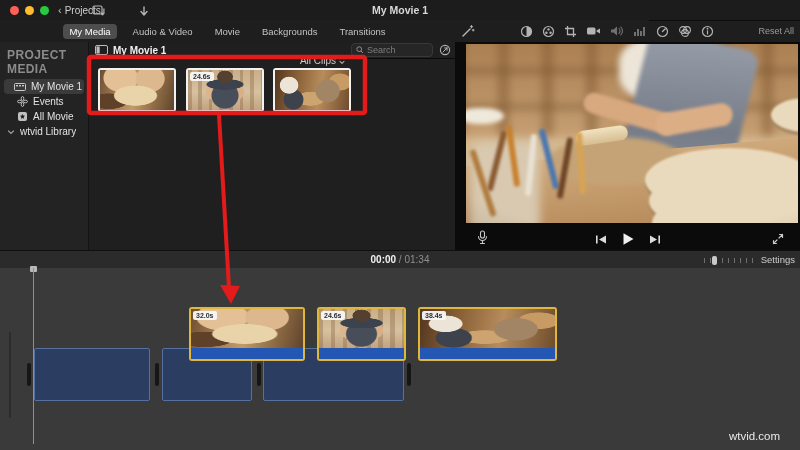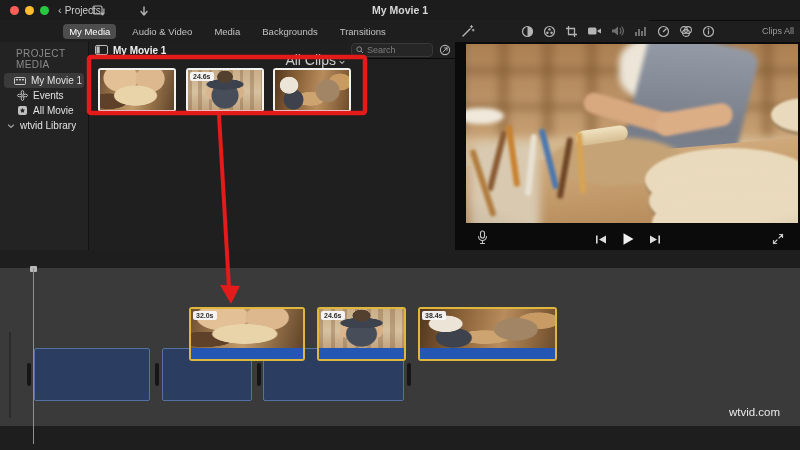--- a/index.html
+++ b/index.html
@@ -23,31 +23,31 @@
   .tab{font-size:9.5px;color:#c3c3c3;padding:2px 6px;border-radius:4px;white-space:nowrap;}
   .tab.sel{background:#4d4d4d;color:#fff;}
   .adjust{position:absolute;left:455px;top:0;width:345px;height:22px;display:flex;align-items:center;}
   .adjust .wand{margin-left:6px;}
   .adjust .mid{flex:1;display:flex;justify-content:center;gap:9px;align-items:center;}
   .adjust .reset{margin-right:6px;font-size:9px;color:#9b9b9b;white-space:nowrap;}
   .ic{display:inline-block;line-height:0;color:#b4b4b4;}
 
   
   .sidebar{position:absolute;left:0;top:42px;width:88px;height:208px;background:#232323;}
-  .sb-header{font-size:10px;color:#8b8b8b;letter-spacing:.4px;padding:6px 0 3px 16px;font-weight:normal;}
+  .sb-header{font-size:12px;color:#8b8b8b;letter-spacing:.4px;padding:6px 0 3px 7px;font-weight:bold;}
   .sb-item{display:flex;align-items:center;gap:5px;height:15px;padding-left:10px;font-size:10px;color:#e2e2e2;margin:0 4px;border-radius:4px;}
   .sb-item.sel{background:#3a3a3a;}
   .sb-item .lbl{white-space:nowrap;overflow:hidden;}
 
   
   .browser{position:absolute;left:88px;top:42px;width:367px;height:208px;background:#1f1f1f;border-left:1px solid #141414;}
   .br-header{position:absolute;left:0;top:0;right:0;height:16px;border-bottom:1px solid #0a0a0a;display:flex;align-items:center;}
   .br-title{font-size:10px;font-weight:bold;color:#f0f0f0;margin-left:24px;}
   .br-right{margin-left:auto;display:flex;align-items:center;gap:6px;margin-right:5px;}
-  .allclips{display:flex;align-items:center;gap:3px;font-size:14px;color:#cdcdcd;margin-top:20px;}
+  .allclips{display:flex;align-items:center;gap:3px;font-size:10px;color:#cdcdcd;margin-top:20px;}
   .search{display:flex;align-items:center;gap:3px;background:#262626;border:1px solid #383838;border-radius:4px;height:12px;padding:0 4px;width:72px;}
   .search input{background:transparent;border:none;outline:none;color:#bdbdbd;font-size:9px;width:58px;padding:0;font-family:"Liberation Sans",sans-serif;}
   .search input::placeholder{color:#7e7e7e;}
   .clip{position:absolute;top:26px;width:78px;height:44px;border:2px solid #f2f2f2;border-radius:3px;box-sizing:border-box;overflow:hidden;}
   .badge{position:absolute;left:2px;top:2px;background:rgba(248,248,248,.95);color:#2e2e2e;font-size:7px;line-height:9px;padding:0 3px;border-radius:2px;font-weight:bold;}
 
   
   .th{width:100%;height:100%;}
   .th1{background:
     radial-gradient(ellipse 30% 26% at 48% 64%, #e9d3a9 0%, #e9d3a9 94%, rgba(0,0,0,0) 100%),
@@ -99,21 +99,21 @@
   
   .tl-toolbar{position:absolute;left:0;top:250px;width:800px;height:18px;background:#2b2b2b;border-top:1px solid #101010;border-bottom:1px solid #4a4a4a;}
   .timecode{position:absolute;left:0;right:0;top:3px;text-align:center;font-size:10px;color:#8f8f8f;}
   .timecode .cur{color:#f2f2f2;font-weight:bold;}
   .zoomslider{position:absolute;right:44px;top:7px;width:52px;height:5px;
       background:repeating-linear-gradient(90deg,#6f6f6f 0 1px,rgba(0,0,0,0) 1px 6px);}
   .zoomthumb{position:absolute;left:8px;top:-2px;width:5px;height:9px;border-radius:2px;background:#c9c9c9;}
   .settings-lbl{position:absolute;right:5px;top:3px;font-size:9.5px;color:#cdcdcd;}
 
   
-  .timeline{position:absolute;left:0;top:268px;width:800px;height:158px;background:#3a3a3a;}
+  .timeline{position:absolute;left:0;top:268px;width:800px;height:182px;background:#3a3a3a;}
   .playhead-line{position:absolute;left:33px;top:0;width:1px;height:176px;background:#8f8f8f;z-index:6;}
   .playhead-handle{position:absolute;left:30px;top:-2px;width:7px;height:6px;background:#b9b9b9;border-radius:1px;z-index:6;}
   .edge-line{position:absolute;left:9px;top:64px;width:2px;height:86px;background:#2c2c2c;}
   .navyclip{position:absolute;top:80px;height:53px;background:#2b3e61;border:1px solid #54719f;border-radius:2px;box-sizing:border-box;z-index:3;}
   .trimhandle{position:absolute;top:95px;width:4px;height:23px;background:#161616;border-radius:2px;z-index:4;}
   .tclip{position:absolute;top:39px;height:54px;border:2px solid #e0b73d;border-radius:3px;box-sizing:border-box;overflow:hidden;background:#222;z-index:5;}
   .tclip .tthumb{position:absolute;left:0;top:0;width:100%;height:39px;}
   .tclip .audio{position:absolute;left:0;bottom:0;width:100%;height:11px;background:#2456b4;}
   .watermark{position:absolute;right:20px;bottom:8px;font-size:11.5px;color:#e9e9e9;z-index:20;}
 
@@ -145,21 +145,21 @@
           <path d="M6 1v7M3 5.5L6 9l3-3.5" fill="none" stroke="#b5b5b5" stroke-width="1.4" stroke-linecap="round" stroke-linejoin="round"></path>
         </svg>
     </span>
     <div class="win-title">My Movie 1</div>
   </div>
 
   <div class="toolband">
     <div class="tabs">
       <span class="tab sel">My Media</span>
       <span class="tab">Audio &amp; Video</span>
-      <span class="tab">Media</span>
+      <span class="tab">Movie</span>
       <span class="tab">Backgrounds</span>
       <span class="tab">Transitions</span>
     </div>
     <div class="adjust">
       <span class="ic wand">
         <svg width="14" height="14" viewBox="0 0 14 14">
             <path d="M2 12L9 5" stroke="#b4b4b4" stroke-width="1.5" stroke-linecap="round"></path>
             <path d="M10.5 1.5v2.4M9.3 2.7h2.4M12.2 5.2v1.8M11.3 6.1h1.8" stroke="#b4b4b4" stroke-width="1" stroke-linecap="round"></path>
           </svg>
       </span>
@@ -217,21 +217,21 @@
             </svg>
         </span>
         <span class="ic">
           <svg width="13" height="13" viewBox="0 0 13 13">
               <circle cx="6.5" cy="6.5" r="5" fill="none" stroke="#b4b4b4" stroke-width="1.2"></circle>
               <rect x="5.9" y="5.4" width="1.2" height="4" fill="#b4b4b4"></rect>
               <circle cx="6.5" cy="3.7" r=".9" fill="#b4b4b4"></circle>
             </svg>
         </span>
       </span>
-      <span class="reset">Clips All</span>
+      <span class="reset">Reset All</span>
     </div>
   </div>
 
   <div class="sidebar">
     <div class="sb-header">PROJECT MEDIA</div>
     <div class="sb-item sel">
       <span class="ic">
         <svg width="12" height="10" viewBox="0 0 12 10">
             <rect x="0.5" y="1.5" width="11" height="7" rx="1" fill="none" stroke="#c9c9c9" stroke-width="1"></rect>
             <rect x="2" y="3" width="2" height="1.4" fill="#c9c9c9"></rect>
@@ -372,20 +372,27 @@
         </span>
       </span>
       <span class="ic pv-fs">
         <svg width="12" height="12" viewBox="0 0 12 12">
             <path d="M7.5 1.5h3v3M4.5 10.5h-3v-3M10.5 1.5L7 5M1.5 10.5L5 7" fill="none" stroke="#c8c8c8" stroke-width="1.2" stroke-linecap="round"></path>
           </svg>
       </span>
     </div>
   </div>
 
+  <div class="tl-toolbar">
+    <div class="timecode"><span class="cur">00:00</span><span> / </span><span>01:34</span></div>
+    <div class="zoomslider">
+        <div class="zoomthumb"></div>
+      </div>
+    <div class="settings-lbl">Settings</div>
+  </div>
 
   <div class="timeline">
     <div class="playhead-handle"></div>
     <div class="playhead-line"></div>
     <div class="edge-line"></div>
 
     <div class="navyclip" style="left:34px;width:116px;"></div>
     <div class="navyclip" style="left:162px;width:90px;"></div>
     <div class="navyclip" style="left:263px;width:141px;"></div>
 

